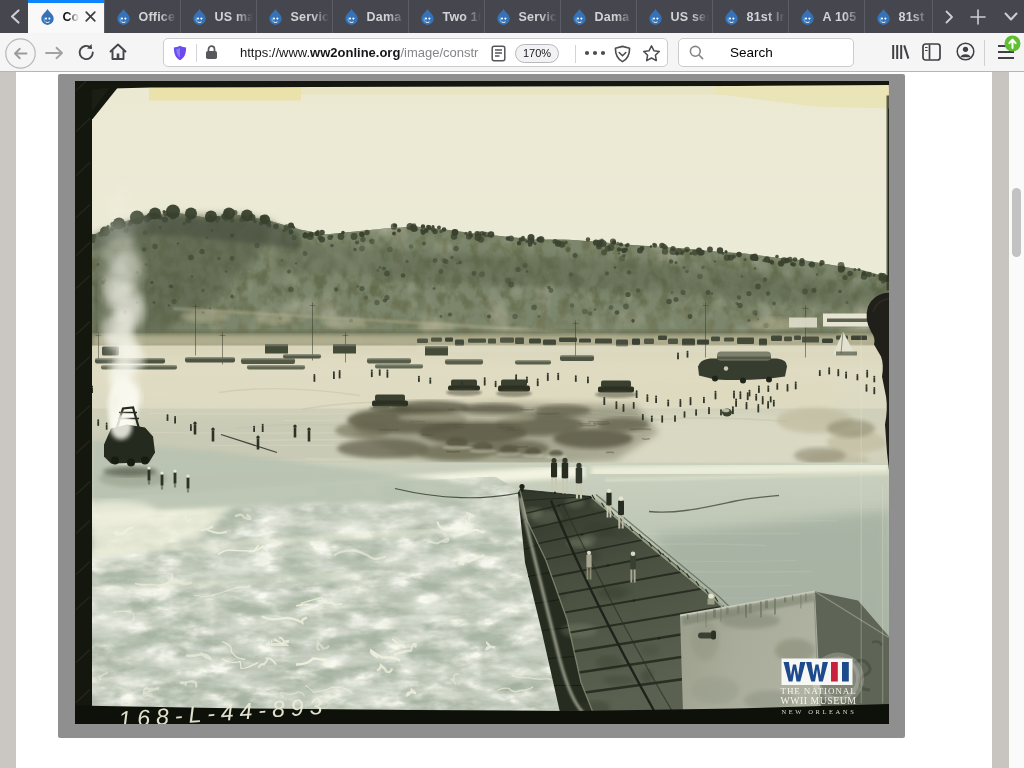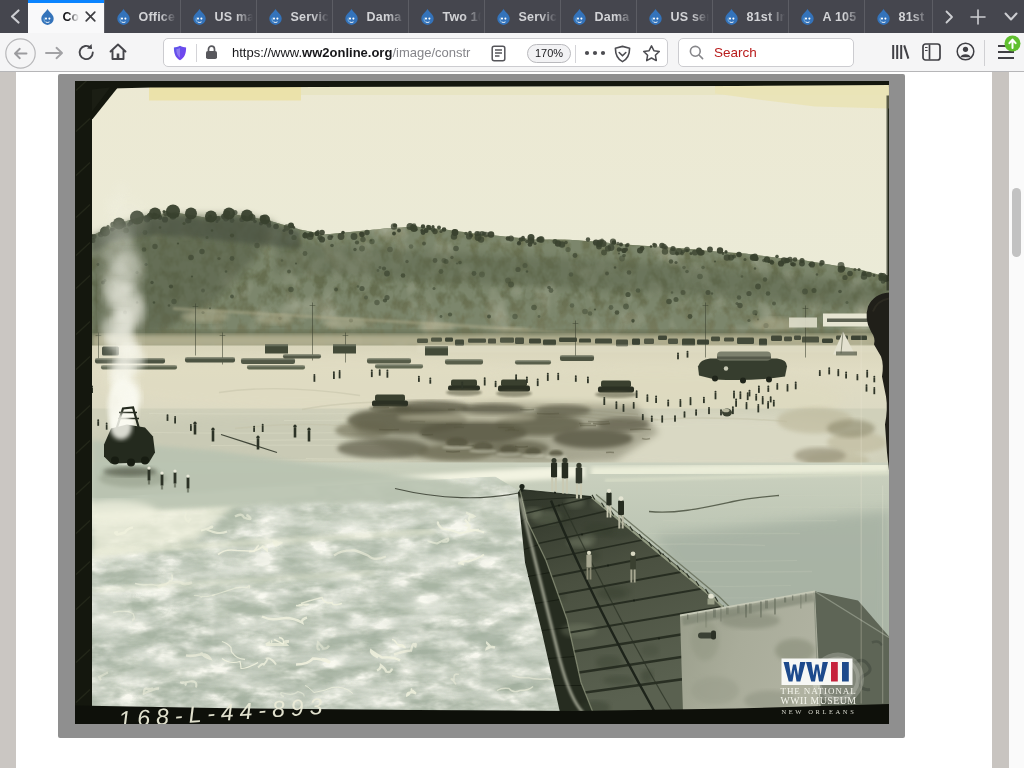--- a/index.html
+++ b/index.html
@@ -205,46 +205,46 @@
           </linearGradient>
         </defs>
         <path d="M7 .8 C5 1.8 2.6 2.3 .9 2.4 .9 8.5 2.4 12.6 7 15.2 11.6 12.6 13.1 8.5 13.1 2.4 11.4 2.3 9 1.8 7 .8 Z" fill="url(#shg)"></path>
         <path d="M7 3 C5.8 3.7 4.6 4 3.3 4.15 3.4 8.1 4.4 10.8 7 12.7 Z" fill="#fff" opacity="0.25"></path>
       </svg>
 <div style="width:1px;height:18px;background:#d4d4d8;margin:0 8px 0 9px"></div>
 <svg width="13" height="15" viewBox="0 0 13 15">
         <rect x="1" y="6" width="11" height="8" rx="1.8" fill="#57575c"></rect>
         <path d="M3.5 6 V4.2 a3 3 0 0 1 6 0 V6" fill="none" stroke="#57575c" stroke-width="1.7"></path>
       </svg>
-<span class="urltxt" style="margin-left:14px">https://www.<span style="font-weight:700">ww2online.org</span><span style="color:#85858a">/image/constr</span></span>
+<span class="urltxt" style="margin-left:22px">https://www.<span style="font-weight:700">ww2online.org</span><span style="color:#85858a">/image/constr</span></span>
 <svg style="position:absolute;left:327px;top:6px" width="15" height="17" viewBox="0 0 15 17">
         <rect x="1.2" y="1.2" width="12.6" height="14.6" rx="2" fill="none" stroke="#55555a" stroke-width="1.5"></rect>
         <path d="M4 5 H11 M4 8 H11 M4 11 H8.5" stroke="#55555a" stroke-width="1.3"></path>
       </svg>
-<div style="position:absolute;left:363px;top:5px;width:44px;height:19px;border:1px solid #b9b9bd;border-radius:9.5px;background:#f2f2f4;text-align:center;font-size:11px;color:#1b1b1e;line-height:17.5px">170%</div>
+<div style="position:absolute;left:351px;top:5px;width:44px;height:19px;border:1px solid #b9b9bd;border-radius:9.5px;background:#f2f2f4;text-align:center;font-size:11px;color:#1b1b1e;line-height:17.5px">170%</div>
 <div style="position:absolute;left:411px;top:5.5px;width:1px;height:18px;background:#d4d4d8"></div>
 <svg style="position:absolute;left:420px;top:11px" width="22" height="6" viewBox="0 0 22 6">
         <circle cx="3" cy="3" r="2.1" fill="#4c4c51"></circle>
         <circle cx="11" cy="3" r="2.1" fill="#4c4c51"></circle>
         <circle cx="19" cy="3" r="2.1" fill="#4c4c51"></circle>
       </svg>
 <svg style="position:absolute;left:450px;top:5.5px" width="17" height="18" viewBox="0 0 17 18">
         <path d="M8.5 1.4 L15.6 3.2 C15.6 9 14.4 13.6 8.5 16.6 2.6 13.6 1.4 9 1.4 3.2 Z" fill="none" stroke="#4c4c51" stroke-width="1.6" stroke-linejoin="round"></path>
         <path d="M5.2 7.5 L8.5 10.8 L11.8 7.5" fill="none" stroke="#4c4c51" stroke-width="1.6" stroke-linecap="round" stroke-linejoin="round"></path>
       </svg>
 <svg style="position:absolute;left:478px;top:5px" width="19" height="19" viewBox="0 0 19 19">
         <path d="M9.5 1.8 L11.9 6.7 L17.3 7.4 L13.4 11.2 L14.3 16.6 L9.5 14 L4.7 16.6 L5.6 11.2 L1.7 7.4 L7.1 6.7 Z" fill="none" stroke="#4c4c51" stroke-width="1.5" stroke-linejoin="round"></path>
       </svg>
 </div>
 <div id="searchbar">
 <svg style="margin-left:10px" width="15" height="15" viewBox="0 0 15 15">
         <circle cx="6.3" cy="6.3" r="4.9" fill="none" stroke="#86868a" stroke-width="1.6"></circle>
         <path d="M10 10 L13.6 13.6" stroke="#86868a" stroke-width="1.6" stroke-linecap="round"></path>
       </svg>
-<span style="font-size:13.5px;color:#b91c1c;margin-left:10px">Search</span>
+<span style="font-size:13.5px;color:#000000;margin-left:26px">Search</span>
 </div>
 <svg class="nbtn" style="left:891px;top:9px" width="20" height="20" viewBox="0 0 20 20">
       <path d="M2.2 3 V17 M6.2 3 V17 M10.2 3 V17" stroke="#404045" stroke-width="2"></path>
       <path d="M13.2 3.4 L17.4 16.6" stroke="#404045" stroke-width="2"></path>
     </svg>
 <svg class="nbtn" style="left:922px;top:9.5px" width="19" height="18" viewBox="0 0 19 18">
       <rect x="1" y="1" width="17" height="16" rx="2.5" fill="none" stroke="#404045" stroke-width="1.7"></rect>
       <path d="M7.5 1.5 V16.5" stroke="#404045" stroke-width="1.7"></path>
       <path d="M3 4.5 H5.6 M3 7.5 H5.6" stroke="#404045" stroke-width="1.2"></path>
     </svg>

